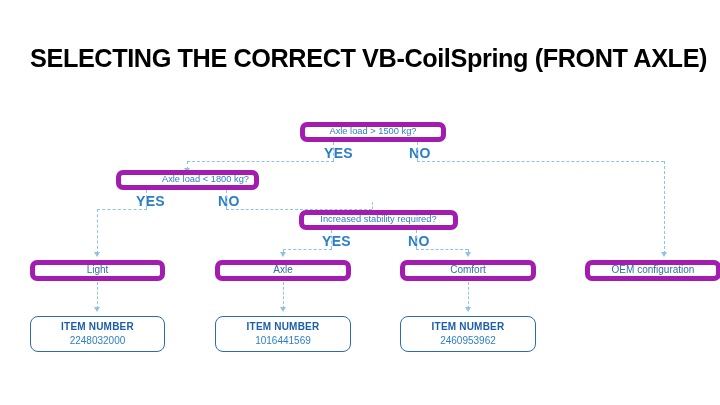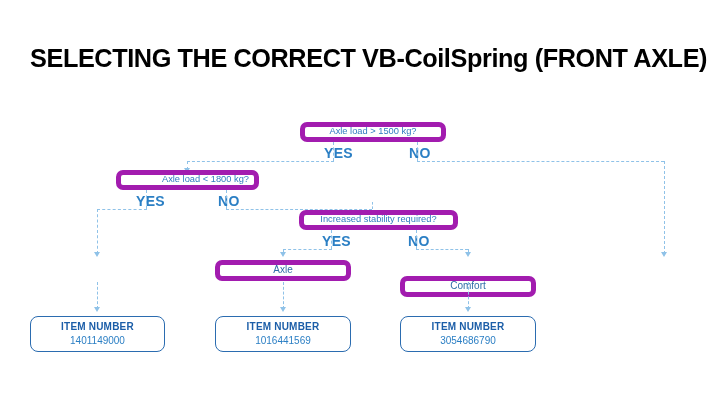--- a/index.html
+++ b/index.html
@@ -161,44 +161,50 @@
   <div class="ln v" style="left:319px; top:230px; height:19px;"></div>
   <div class="ln h" style="left:271px; top:249px; width:49px;"></div>
   <div class="ln v" style="left:271px; top:249px; height:5px;"></div>
   <div class="arrow-down" style="left:267.5px; top:252px;"></div>
 
   <div class="ln v" style="left:404px; top:230px; height:19px;"></div>
   <div class="ln h" style="left:404px; top:249px; width:52px;"></div>
   <div class="ln v" style="left:456px; top:249px; height:5px;"></div>
   <div class="arrow-down" style="left:452.5px; top:252px;"></div>
 
+  <div class="node result" style="left:18px; top:260px; width:135px;">
+    <span>Light</span>
+  </div>
   <div class="node result" style="left:203px; top:260px; width:136px;">
     <span>Axle</span>
   </div>
-  <div class="node result" style="left:388px; top:276px; width:136px;">
+  <div class="node result" style="left:388px; top:260px; width:136px;">
     <span>Comfort</span>
+  </div>
+  <div class="node result" style="left:573px; top:260px; width:136px;">
+    <span>OEM configuration</span>
   </div>
 
   <div class="ln v" style="left:85px; top:282px; height:27px;"></div>
   <div class="arrow-down" style="left:81.5px; top:307px;"></div>
 
   <div class="ln v" style="left:271px; top:282px; height:27px;"></div>
   <div class="arrow-down" style="left:267.5px; top:307px;"></div>
 
   <div class="ln v" style="left:456px; top:282px; height:27px;"></div>
   <div class="arrow-down" style="left:452.5px; top:307px;"></div>
 
   <div class="node item" style="left:18px; top:316px; width:135px;">
     <span class="item-title">ITEM NUMBER</span>
-    <span class="item-number">1401149000</span>
+    <span class="item-number">2248032000</span>
   </div>
 
   <div class="node item" style="left:203px; top:316px; width:136px;">
     <span class="item-title">ITEM NUMBER</span>
     <span class="item-number">1016441569</span>
   </div>
 
   <div class="node item" style="left:388px; top:316px; width:136px;">
     <span class="item-title">ITEM NUMBER</span>
-    <span class="item-number">3054686790</span>
+    <span class="item-number">2460953962</span>
   </div>
 
 </div>
 
 </body></html>

